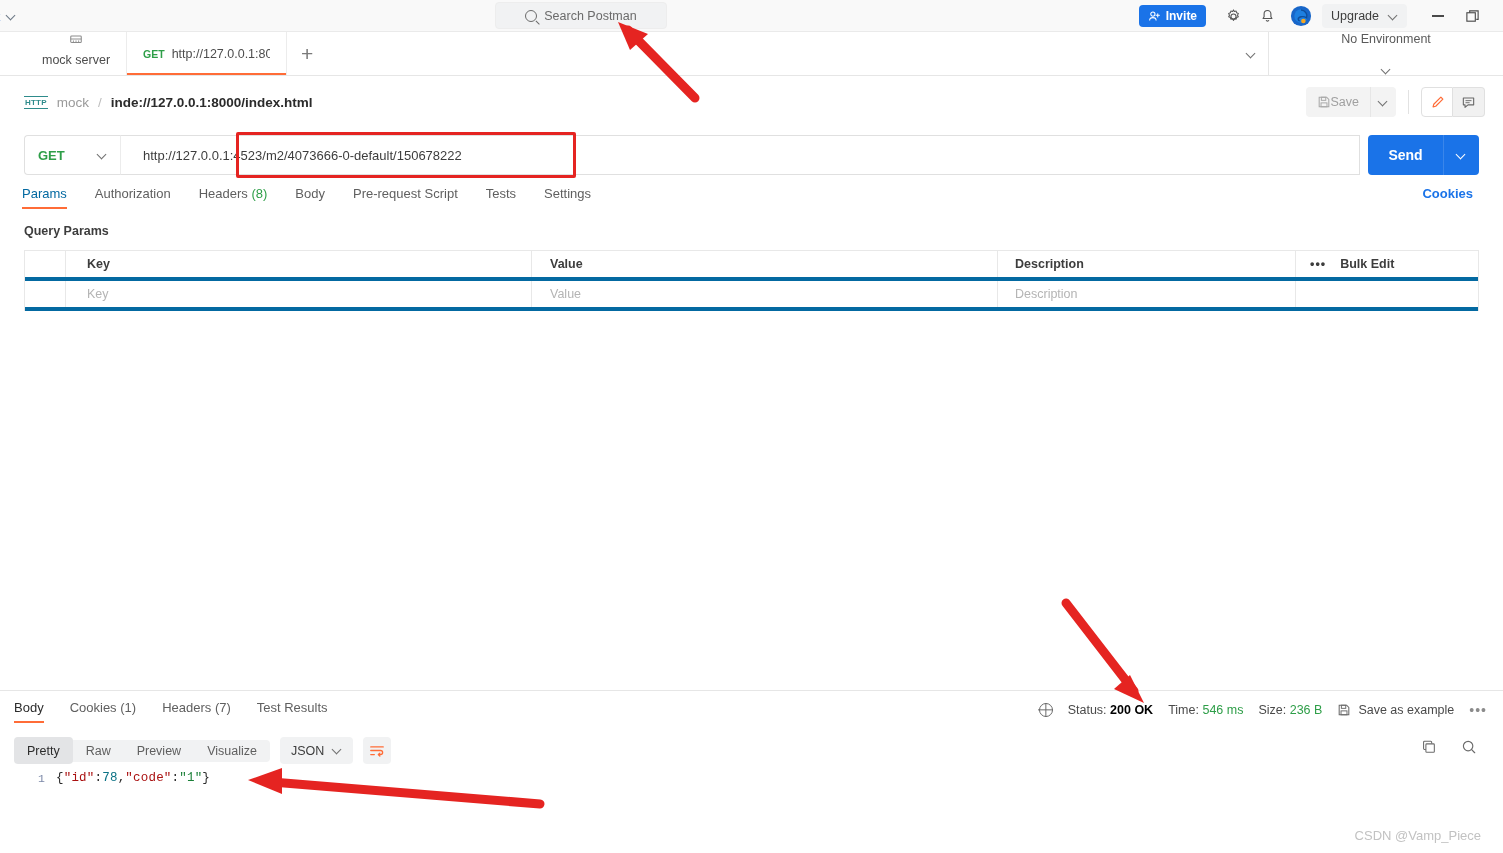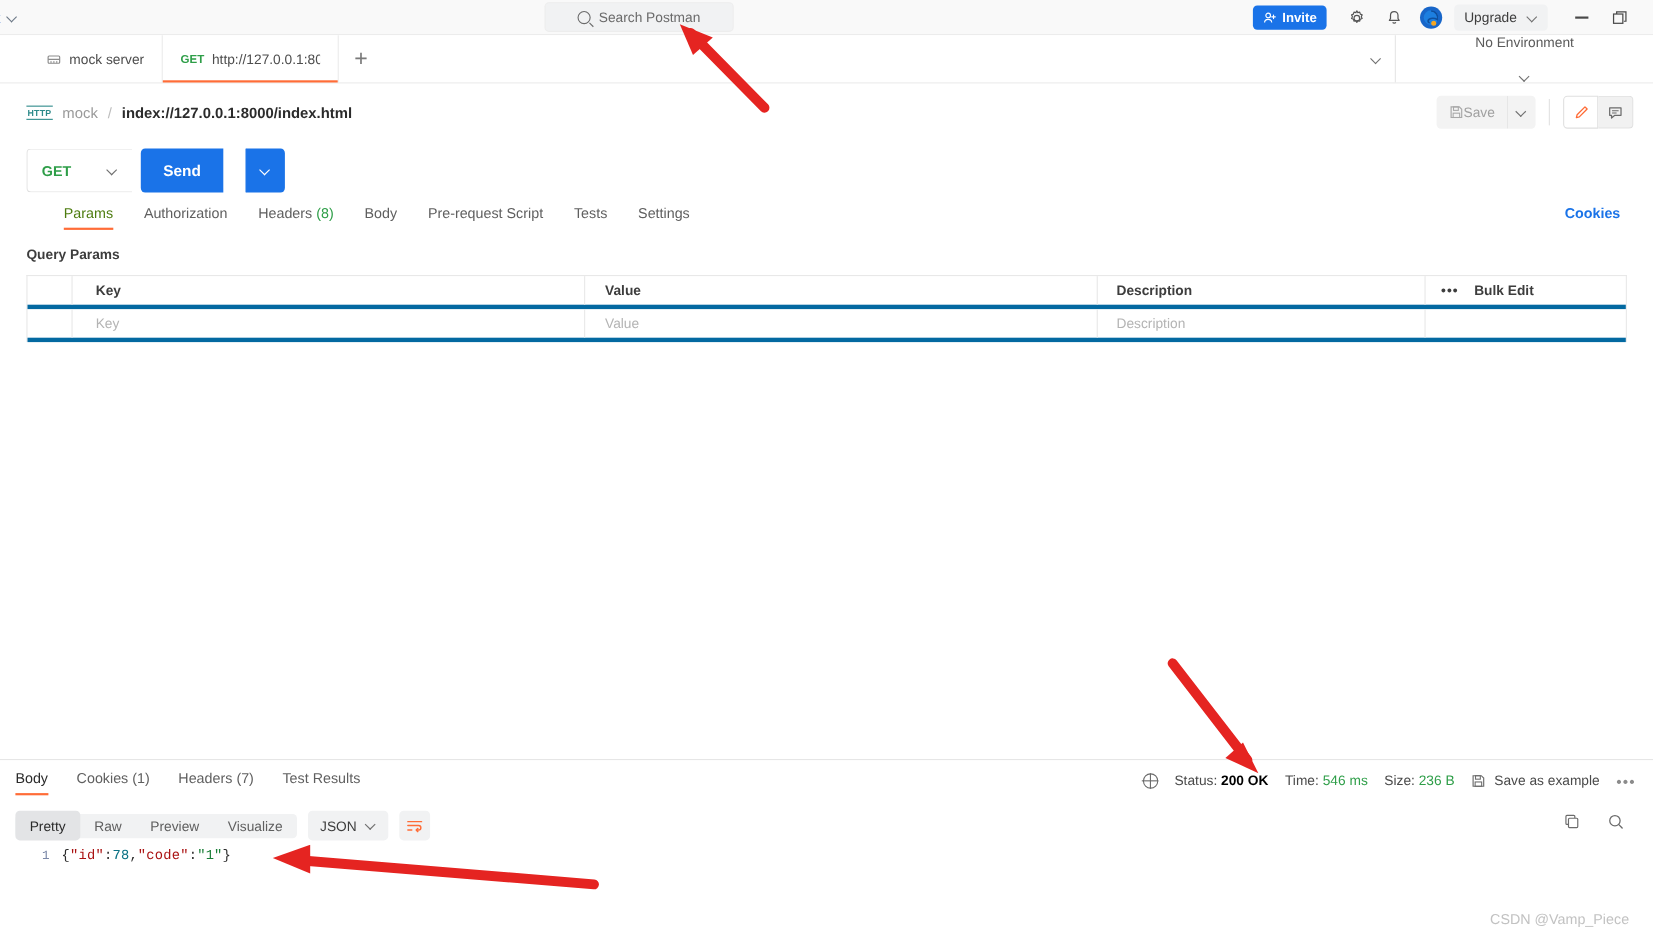--- a/index.html
+++ b/index.html
@@ -65,21 +65,21 @@
   
   .tabstrip {
     position:absolute; left:0; top:32px; width:1503px; height:44px;
     background:#fff; border-bottom:1px solid #e6e6e6; display:flex; align-items:stretch;
   }
   .tabstrip-left { flex:1; display:flex; align-items:stretch; position:relative; border-right:1px solid #e6e6e6; }
   .tab {
     display:flex; align-items:center; gap:7px; padding:0 16px; font-size:12.5px; color:#4d4d4d;
     border-right:1px solid #ececec; position:relative; max-width:160px;
   }
-  .tab.first { padding-left:42px; border-right:1px solid #ececec; }
+  .tab.first { padding-left:42px; border-right:1px solid #ececec;flex-direction:column; }
   .tab.active::after {
     content:""; position:absolute; left:0; right:0; bottom:0; height:2px; background:#ff6c37;
   }
   .tab .meth { color:#2e9e48; font-size:10.5px; font-weight:bold; }
   .tab .ttxt { color:#4d4d4d; font-size:12.5px; white-space:nowrap; overflow:hidden; text-overflow:clip; max-width:118px; }
   .plus-tab { display:flex; align-items:center; padding:0 14px; font-size:21px; color:#7a7a7a; font-weight:300;}
   .tabstrip-chev { position:absolute; right:12px; top:0; height:44px; display:flex; align-items:center; }
   .env-area {
     width:234px; display:flex; align-items:center; justify-content:space-between;
     padding:0 16px; font-size:12.5px; color:#5a5a5a;flex-direction:column;
@@ -116,33 +116,33 @@
   .url-box {
     position:absolute; left:0; top:0; right:0; bottom:0;
     border:1px solid #e0e0e0; border-left:1px solid #ececec;
     background:#fff; display:flex; align-items:center; padding-left:22px;
     font-size:13px; color:#3d3d3d;
   }
   .redbox {
     position:absolute; left:116px; top:-3px; width:340px; height:46px;
     border:3px solid #e52421; border-radius:2px; pointer-events:none; z-index:5;
   }
-  .send-wrap { display:flex; margin-left:8px;gap:20px; }
+  .send-wrap { display:flex; margin-left:8px; }
   .send-btn {
     background:#1a73e8; color:#fff; font-size:14px; font-weight:bold;
     width:75px; display:flex; align-items:center; justify-content:center; border-radius:4px 0 0 4px;
   }
   .send-chev { background:#1a73e8; width:36px; display:flex; align-items:center; justify-content:center; border-radius:0 4px 4px 0; border-left:1px solid #3a86ea;}
   .chev-w::after{ border-color:#fff !important; }
 
   
   .reqtabs { position:absolute; left:22px; top:186px; width:1459px; height:28px; display:flex; align-items:flex-start; gap:0; }
   .rtab { font-size:13px; color:#5f5f5f; padding:0 14px 8px; position:relative; }
   .rtab:first-child { padding-left:0; }
-  .rtab.active { color:#4d7c0f;margin-left:36px; }
+  .rtab.active { color:#0369a1; }
   .rtab.active::after { content:""; position:absolute; left:0; right:14px; bottom:0; height:2px; background:#ff6c37; }
   .rtab .cnt { color:#2e9e48; }
   .cookies-link { position:absolute; right:8px; top:0; font-size:13px; color:#1a73e8; font-weight:bold; }
 
   
   .qp-title { position:absolute; left:24px; top:224px; font-size:12.5px; color:#3d3d3d; font-weight:bold; }
   .qp-table { position:absolute; left:24px; top:250px; width:1455px; border:1px solid #e8e8e8; border-bottom:none; }
   .qp-row { display:flex; height:30px; border-bottom:4px solid #0369a1; align-items:center; }
   .qp-c0 { width:41px; height:100%; border-right:1px solid #e8e8e8; }
   .qp-c1 { width:466px; height:100%; border-right:1px solid #e8e8e8; display:flex; align-items:center; padding-left:21px; }
@@ -284,21 +284,21 @@
       <span>No Environment</span>
       <span class="chev"></span>
     </div>
   </div>
 
   <div class="crumbrow">
     <div class="crumb">
       <span class="http-ico">HTTP</span>
       <span class="c1">mock</span>
       <span class="csep">/</span>
-      <span class="c2">index://127.0.0.1:8000/index.html</span>
+      <span class="c2">inde://127.0.0.1:8000/index.html</span>
     </div>
 
     <div class="crumb-right">
       <div class="save-chip">
         <svg width="14" height="14" viewBox="0 0 16 16">
           <path d="M2.5 2.5h8.5L13.5 5v8.5h-11z" fill="none" stroke="#a8a8a8" stroke-width="1.2"></path>
           <rect x="5" y="2.5" width="5" height="3.6" fill="none" stroke="#a8a8a8" stroke-width="1.1"></rect>
           <rect x="4.6" y="9" width="6.8" height="4.5" fill="none" stroke="#a8a8a8" stroke-width="1.1"></rect>
         </svg>
         <span>Save</span>
@@ -318,20 +318,26 @@
           <path d="M4.8 6h6.4M4.8 8.2h4.4" stroke="#6b6b6b" stroke-width="1"></path>
         </svg>
       </div>
     </div>
   </div>
 
   <div class="urlrow">
     <div class="method-box">
       <span>GET</span>
       <span class="chev"></span>
+    </div>
+    <div class="url-wrap">
+      <div class="url-box">
+        <span>http://127.0.0.1:4523/m2/4073666-0-default/150678222</span>
+      </div>
+      <div class="redbox"></div>
     </div>
     <div class="send-wrap">
       <div class="send-btn">
         <span>Send</span>
       </div>
       <div class="send-chev">
         <span class="chev chev-w"></span>
       </div>
     </div>
   </div>

